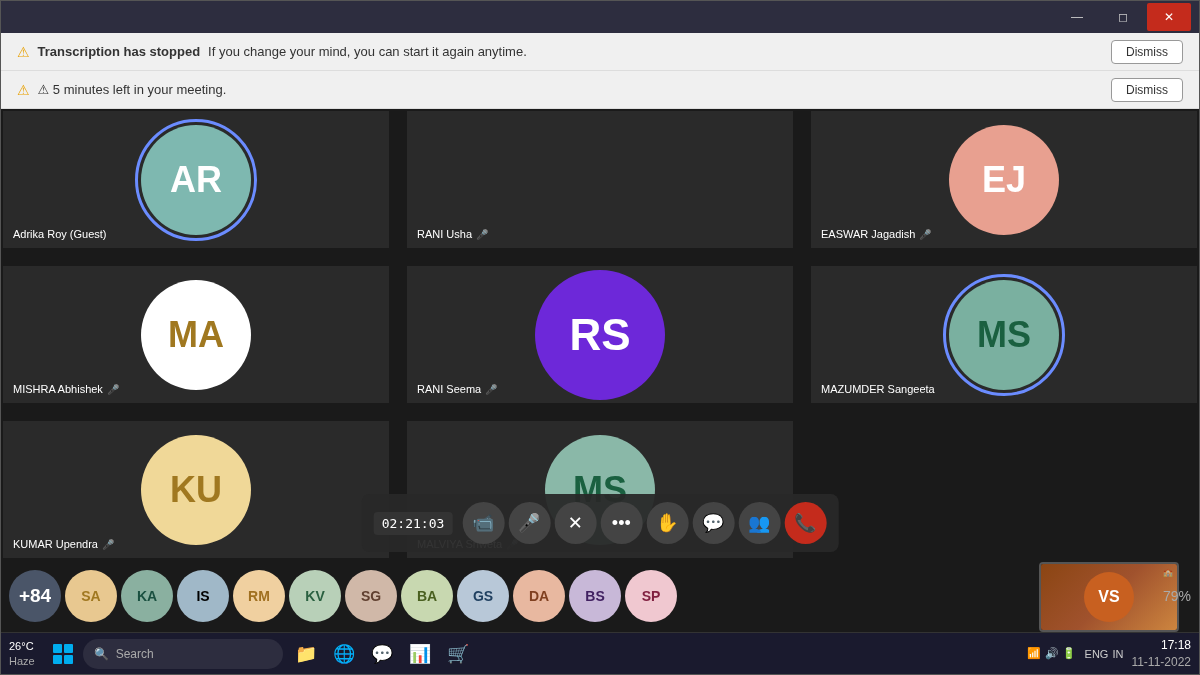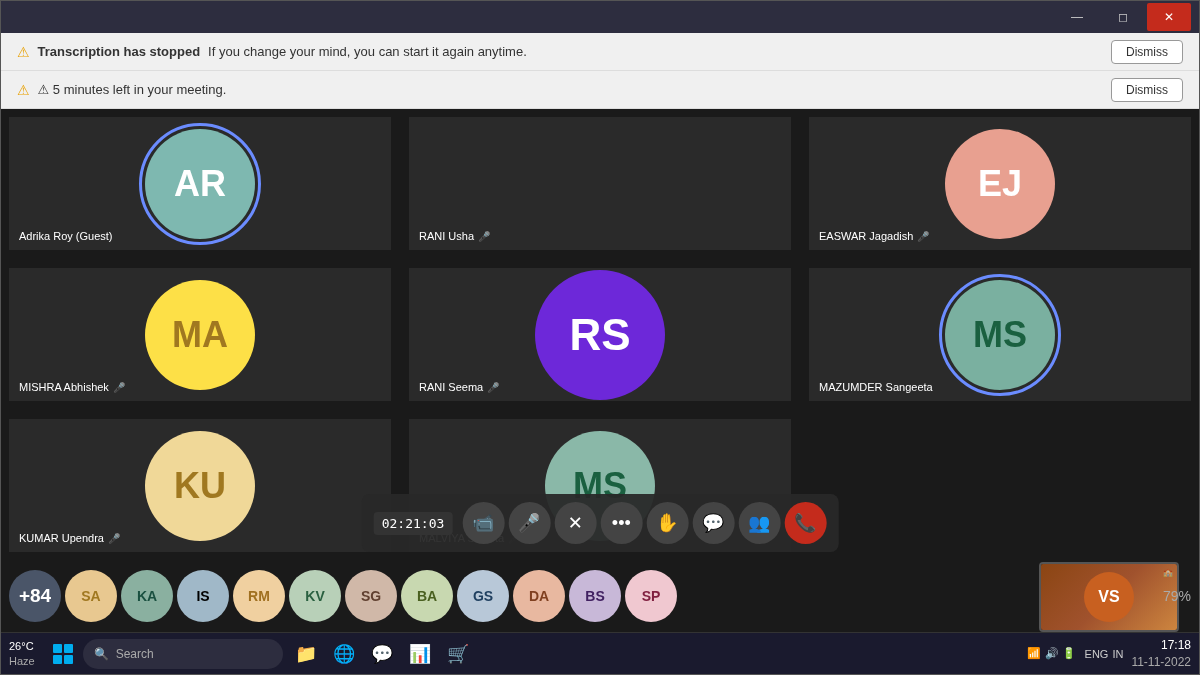--- a/index.html
+++ b/index.html
@@ -94,21 +94,21 @@
     }
 
     
     .participant-grid {
       flex: 1;
       display: grid;
       grid-template-columns: 1fr 1fr 1fr;
       grid-template-rows: 1fr 1fr 1fr;
       gap: 18px;
       background: #1a1a1a;
-      padding: 8px;
+      padding: 2px;
     }
 
     .participant-cell {
       background: #2a2a2a;
       display: flex;
       flex-direction: column;
       align-items: center;
       justify-content: center;
       position: relative;
       min-height: 0;
@@ -415,21 +415,21 @@
 
       <div class="participant-cell">
         <div class="avatar-circle" style="background:#e8a090;">EJ</div>
         <div class="participant-name">
           <span>EASWAR Jagadish</span>
           <span class="mic-icon">🎤</span>
         </div>
       </div>
 
       <div class="participant-cell">
-        <div class="avatar-circle" style="background:#fde047; color:#a07820;">MA</div>
+        <div class="avatar-circle" style="background:#ffffff; color:#a07820;">MA</div>
         <div class="participant-name">
           <span>MISHRA Abhishek</span>
           <span class="mic-icon">🎤</span>
         </div>
       </div>
 
       <div class="participant-cell">
         <div class="avatar-circle large" style="background:#6d28d9;">RS</div>
         <div class="participant-name">
           <span>RANI Seema</span>

